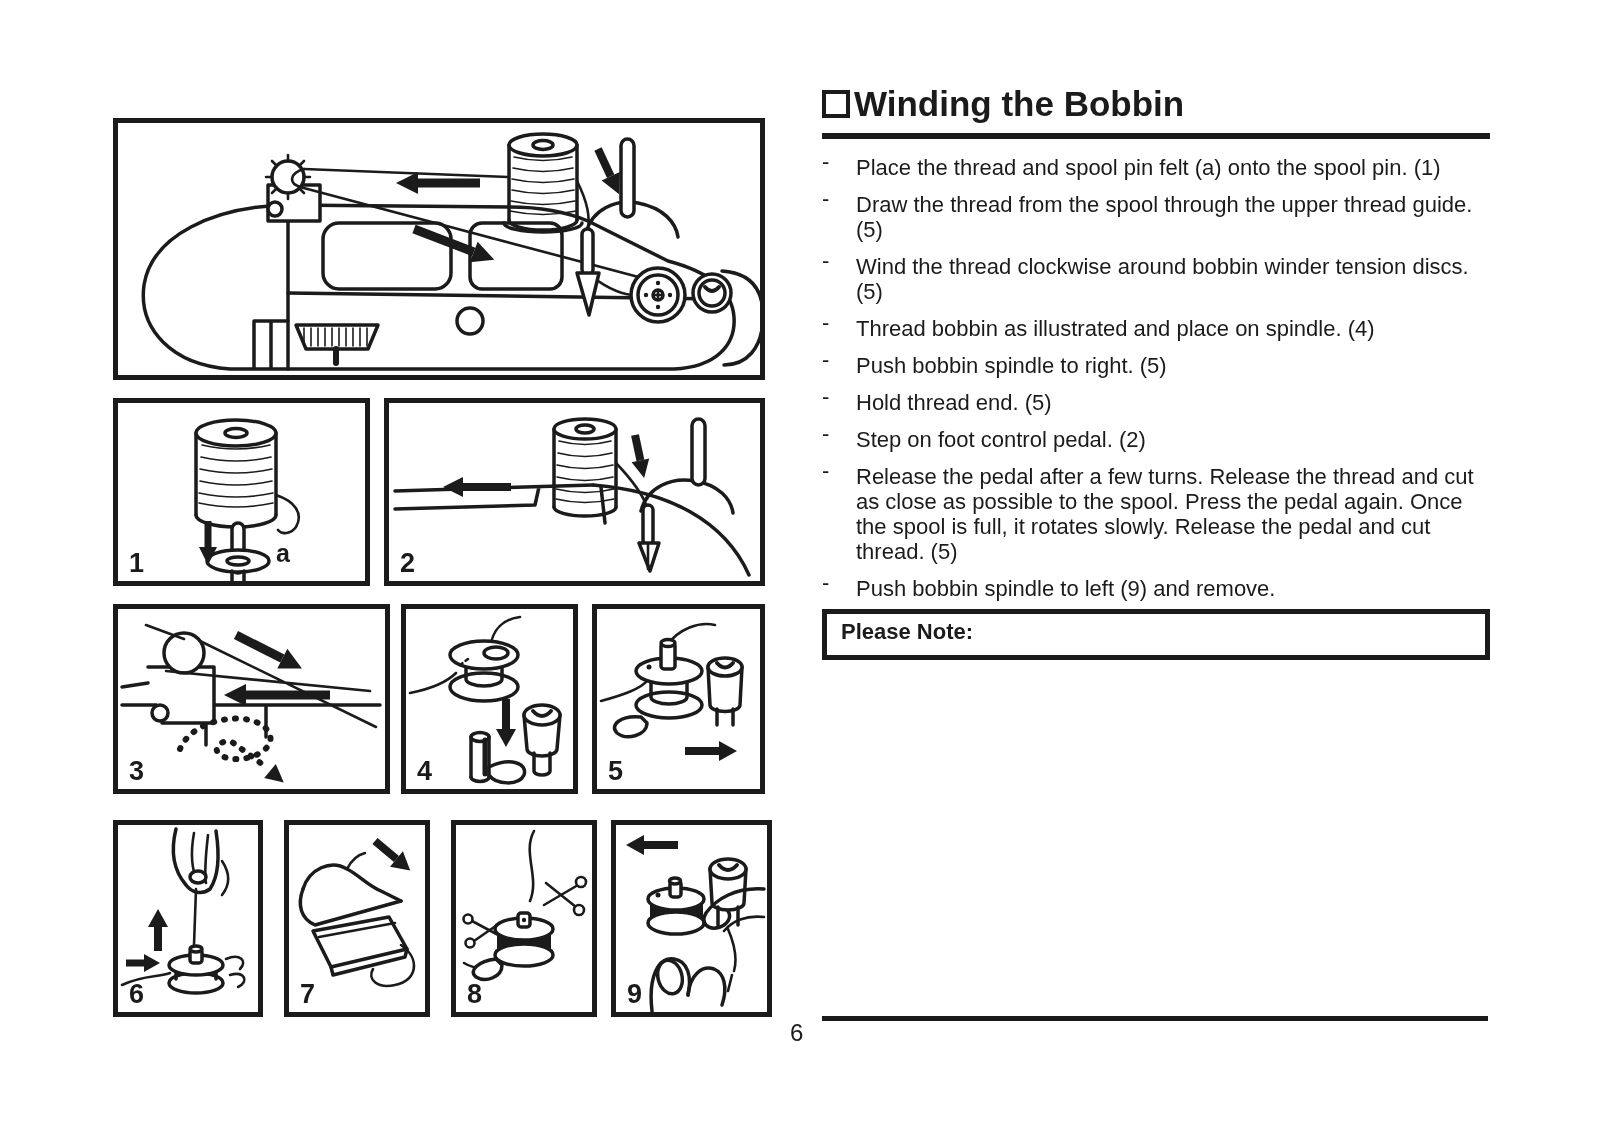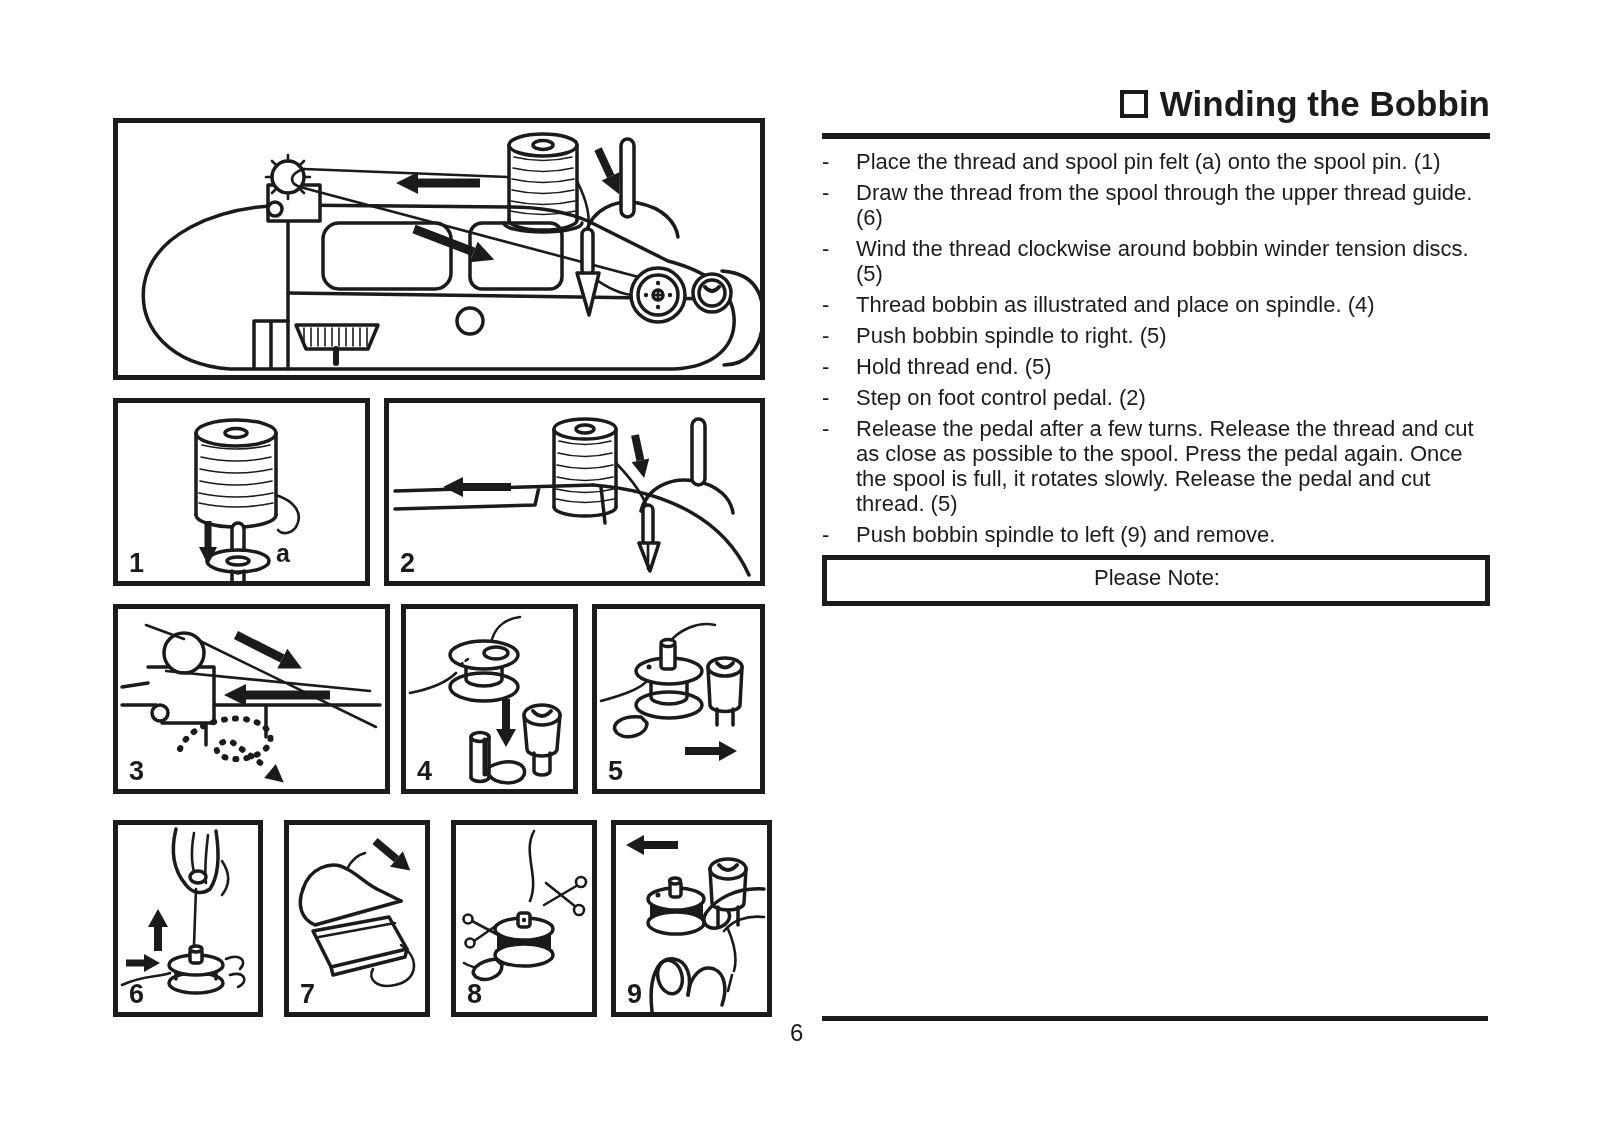--- a/index.html
+++ b/index.html
@@ -24,30 +24,30 @@
   .p-9{ left:611px; top:820px; width:161px; height:197px; }
   .fig-label{ position:absolute; left:11px; bottom:4px; font-size:27px; font-weight:700; line-height:1; }
   .sub-a{ position:absolute; left:158px; top:138px; font-size:25px; font-weight:700; line-height:1; }
   .ln{ fill:none; stroke:var(--ink); stroke-width:3.5; stroke-linecap:round; stroke-linejoin:round; }
   .thin{ stroke-width:2.6; }
   .hair{ stroke-width:1.6; }
   .fillw{ fill:#fff; }
   .solid{ fill:var(--ink); stroke:none; }
   
   .right-col{ position:absolute; left:822px; top:84px; width:668px; }
-  .title-row{ display:flex; align-items:center; gap:12px; height:40px;justify-content:flex-end; }
+  .title-row{ display:flex; align-items:center; gap:4px; height:40px; }
   .checkbox-glyph{ width:20px; height:20px; border:4px solid var(--ink); flex:none; background:#fff; }
   .page-title{ font-size:35px; font-weight:700; white-space:nowrap; }
   .title-rule{ height:6px; background:var(--ink); margin-top:9px; }
   .instructions{ margin-top:10px; }
   .item{ display:flex; font-size:22px; line-height:25px; margin-bottom:6px; }
   .dash{ width:34px; flex:none; }
-  .itxt{ flex:1; }
+  .itxt{ flex:1;margin-top:6px; }
   .note-box{ margin-top:8px; border:5px solid var(--ink); padding:4px 12px 9px 14px; font-size:22px; line-height:27.5px; }
-  .note-heading{ font-weight:400;text-align:center; }
+  .note-heading{ font-weight:700; }
   .bottom-rule{ position:absolute; left:822px; top:1016px; width:666px; height:5px; background:var(--ink); }
   .page-number{ position:absolute; left:790px; top:1021px; font-size:24px; line-height:1; }
 </style>
 </head>
 <body>
 
 <div class="panel p-main">
   <svg viewBox="0 0 642 252">
     <g class="ln">
       <path d="M 604 148 C 634 150 646 168 645 196 C 644 226 628 242 606 242" class="fillw"></path>
@@ -389,21 +389,21 @@
   </div>
   <div class="title-rule"></div>
 
   <div class="instructions">
     <div class="item">
       <span class="dash">-</span>
       <span class="itxt">Place the thread and spool pin felt (a) onto the spool pin. (1)</span>
     </div>
     <div class="item">
       <span class="dash">-</span>
-      <span class="itxt">Draw the thread from the spool through the upper thread guide. (6)</span>
+      <span class="itxt">Draw the thread from the spool through the upper thread guide. (5)</span>
     </div>
     <div class="item">
       <span class="dash">-</span>
       <span class="itxt">Wind the thread clockwise around bobbin winder tension discs. (5)</span>
     </div>
     <div class="item">
       <span class="dash">-</span>
       <span class="itxt">Thread bobbin as illustrated and place on spindle. (4)</span>
     </div>
     <div class="item">

